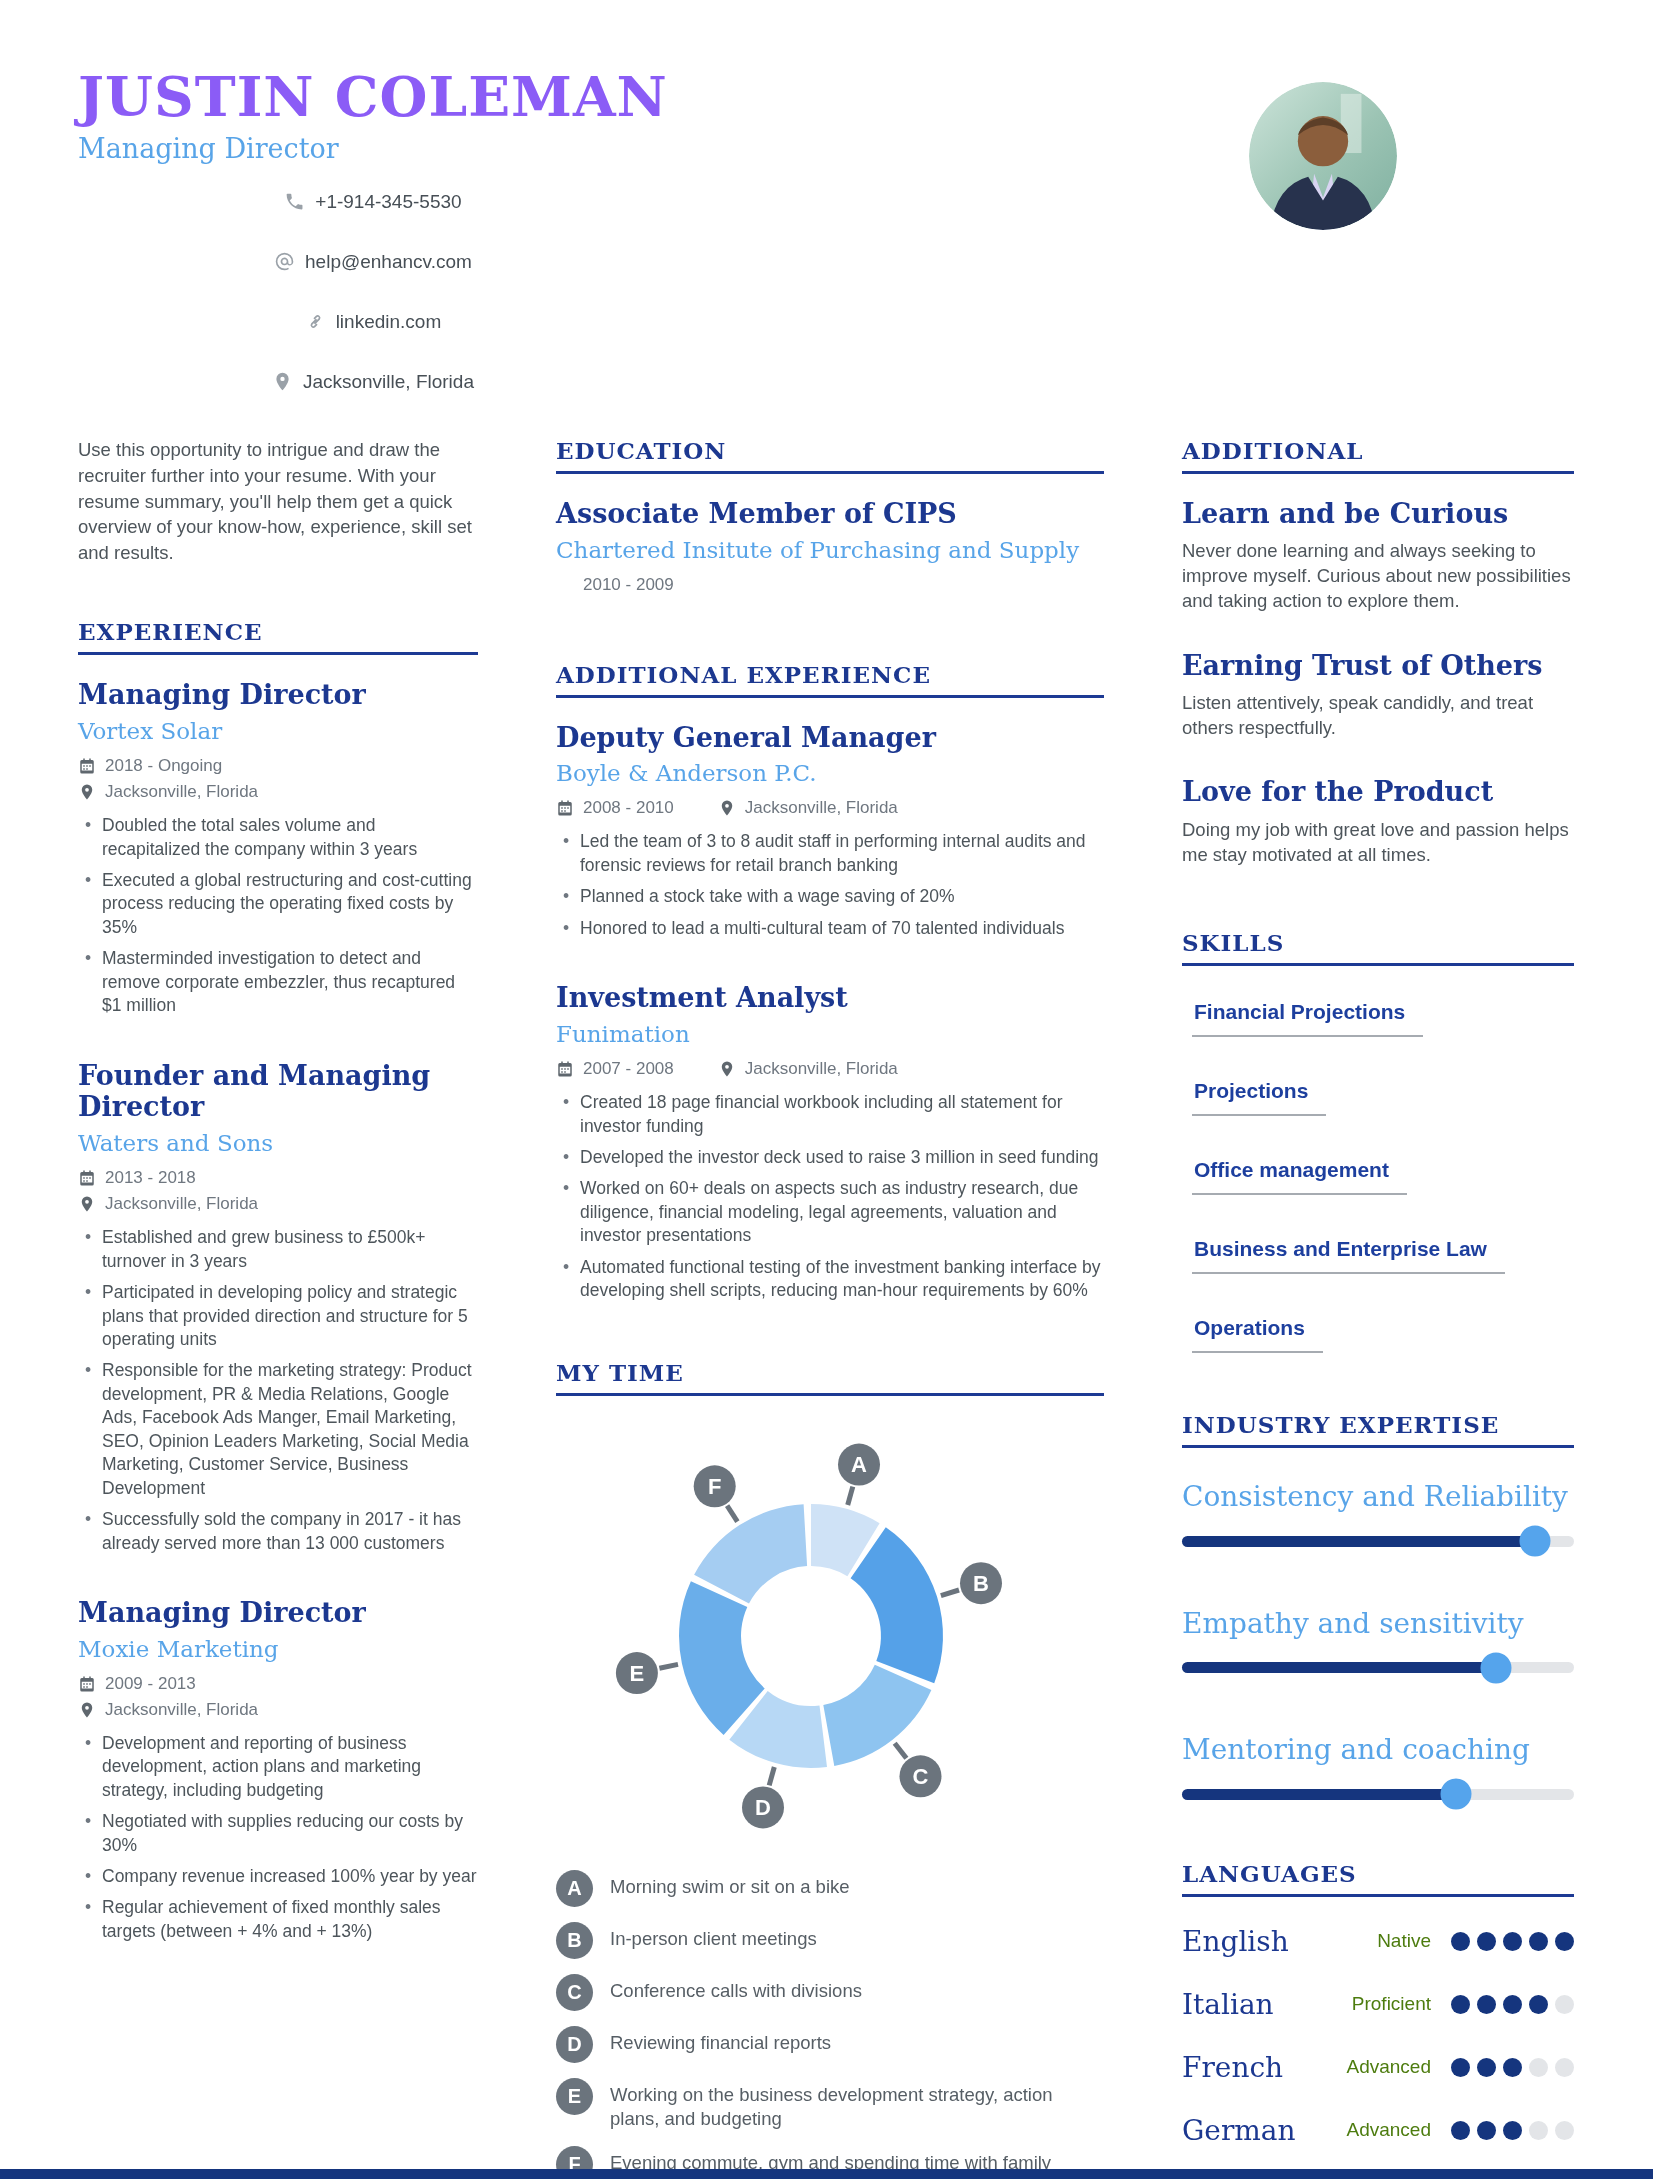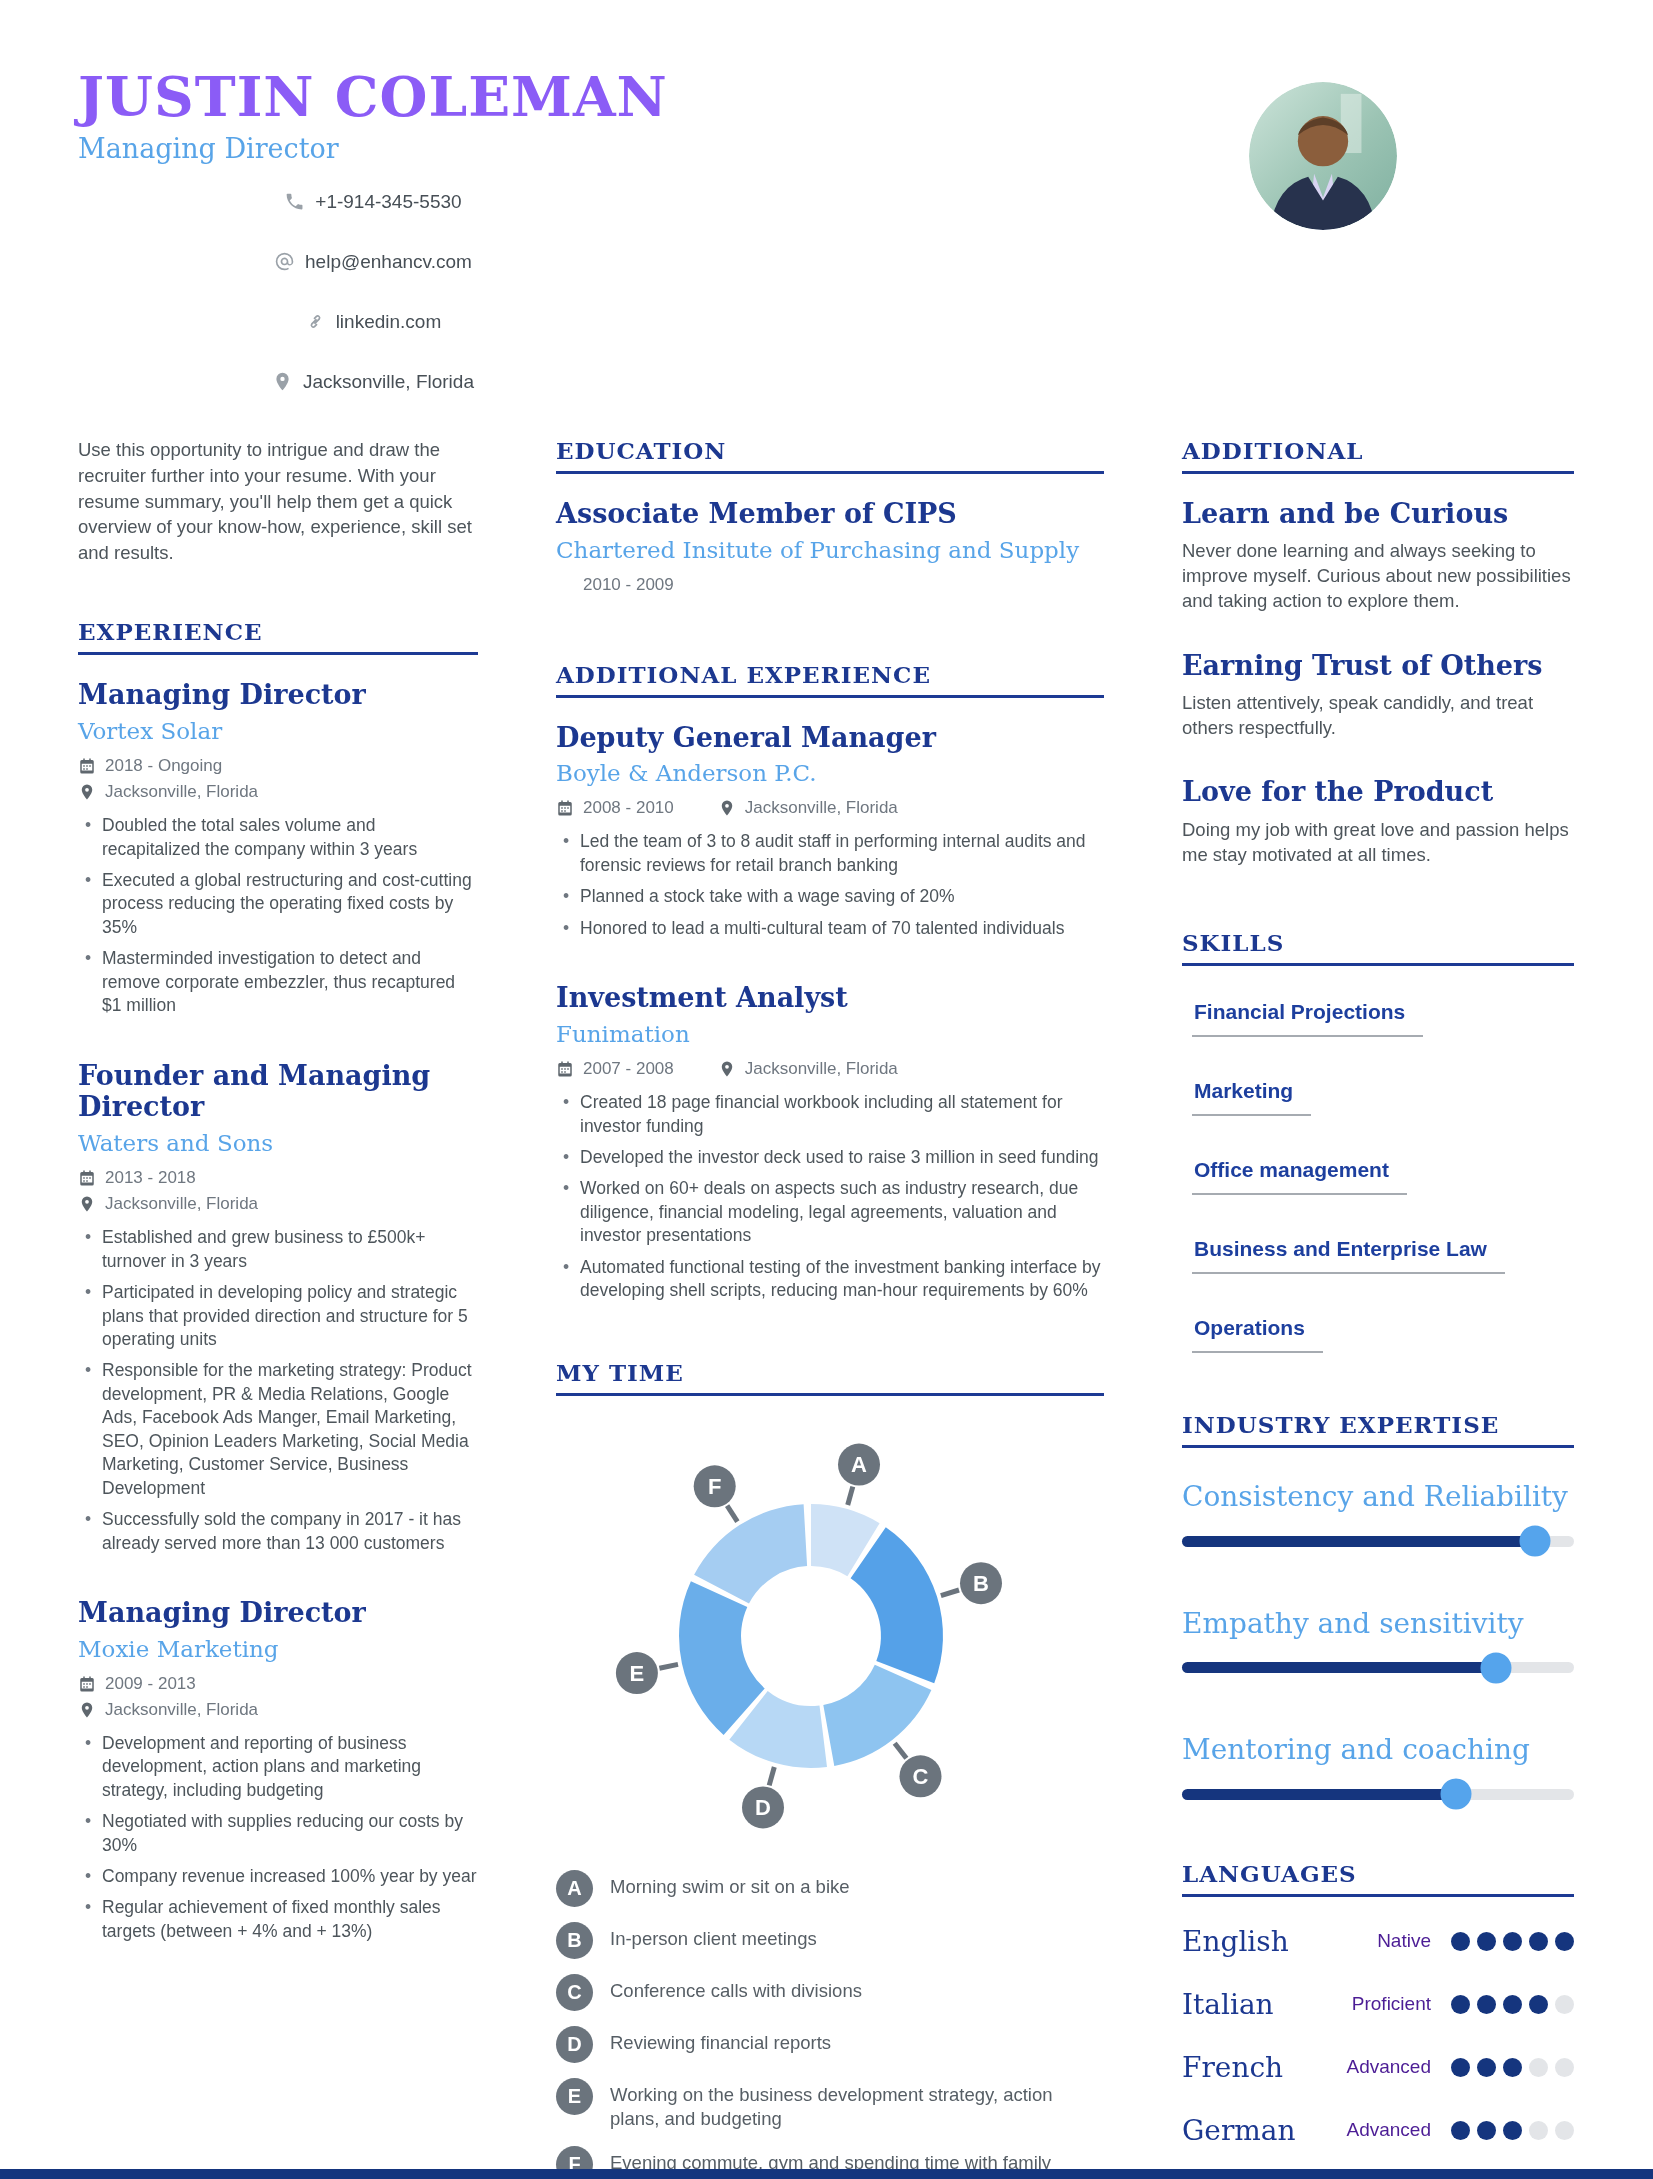--- a/index.html
+++ b/index.html
@@ -33,21 +33,21 @@
   .strength h3{font-family:"DejaVu Serif",serif;font-size:27px;font-weight:700;color:#1c3890;margin:0 0 8px 0;line-height:1.2;}
   .strength p{font-size:18.5px;line-height:1.36;margin:0;}
   .skill{font-weight:bold;font-size:21px;color:#1d3f9e;border-bottom:2px solid #a6abb1;padding:0 18px 11px 2px;margin:0 0 42px 10px;display:table;}
   .exp-item{margin-bottom:60px;}
   .exp-label{font-family:"DejaVu Serif",serif;font-size:28px;color:#58a4e8;margin-bottom:22px;line-height:1.2;}
   .slider{position:relative;height:11px;border-radius:6px;background:#e3e5e8;}
   .slider-fill{position:absolute;left:0;top:0;height:100%;border-radius:6px;background:#15357e;}
   .slider-knob{position:absolute;top:50%;width:31px;height:31px;border-radius:50%;background:#55a4ec;transform:translate(-50%,-50%);}
   .lang-row{display:flex;align-items:center;margin-bottom:30px;}
   .lang-name{font-family:"DejaVu Serif",serif;font-size:28px;color:#1c3890;flex:1;}
-  .lang-level{font-size:19px;color:#4c1d95;margin-right:20px;}
+  .lang-level{font-size:19px;color:#4d7c0f;margin-right:20px;}
   .lang-dots{display:flex;gap:7px;}
   .dot{width:19px;height:19px;border-radius:50%;}
   .dot.filled{background:#15357e;}
   .dot.empty{background:#e3e5e8;}
   .chart-wrap{margin-top:4px;}
   .legend{margin-top:14px;}
   .legend-item{display:flex;gap:17px;align-items:flex-start;margin-bottom:15px;font-size:18.5px;color:#565e65;line-height:1.3;}
   .legend-badge{flex:none;width:37px;height:37px;border-radius:50%;background:#6b747d;color:#fff;font-weight:bold;font-size:20px;display:flex;align-items:center;justify-content:center;}
   .legend-text{padding-top:5px;}
   .footer-bar{position:absolute;left:0;right:0;bottom:0;height:10px;background:#15357e;}
@@ -388,21 +388,21 @@
     <p>Doing my job with great love and passion helps me stay motivated at all times.</p>
   </div>
 </div>
       </section>
 
       <section style="margin-top:62px;">
         <h2 class="sec">SKILLS</h2>
         <div id="skills-list" style="margin-top:34px;">
   <div class="skill">Financial Projections</div>
 
-  <div class="skill">Marketing</div>
+  <div class="skill">Projections</div>
 
   <div class="skill">Office management</div>
 
   <div class="skill">Business and Enterprise Law</div>
 
   <div class="skill">Operations</div>
 </div>
       </section>
 
       <section style="margin-top:58px;">

